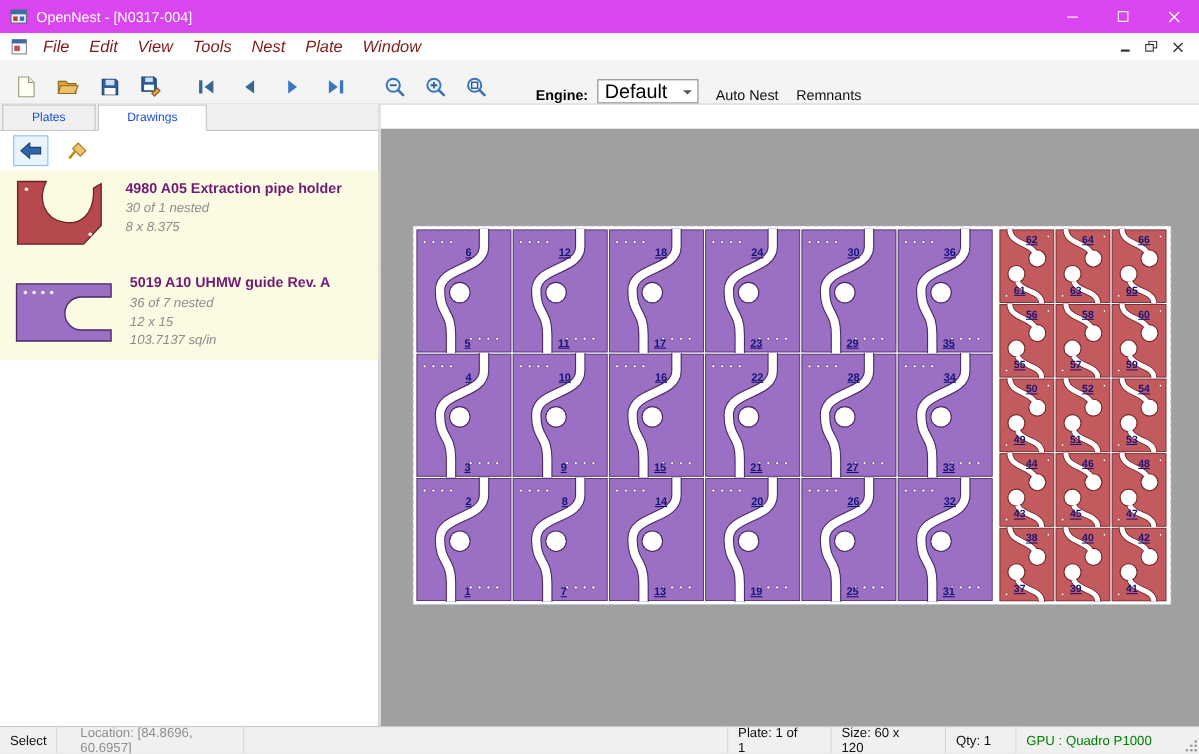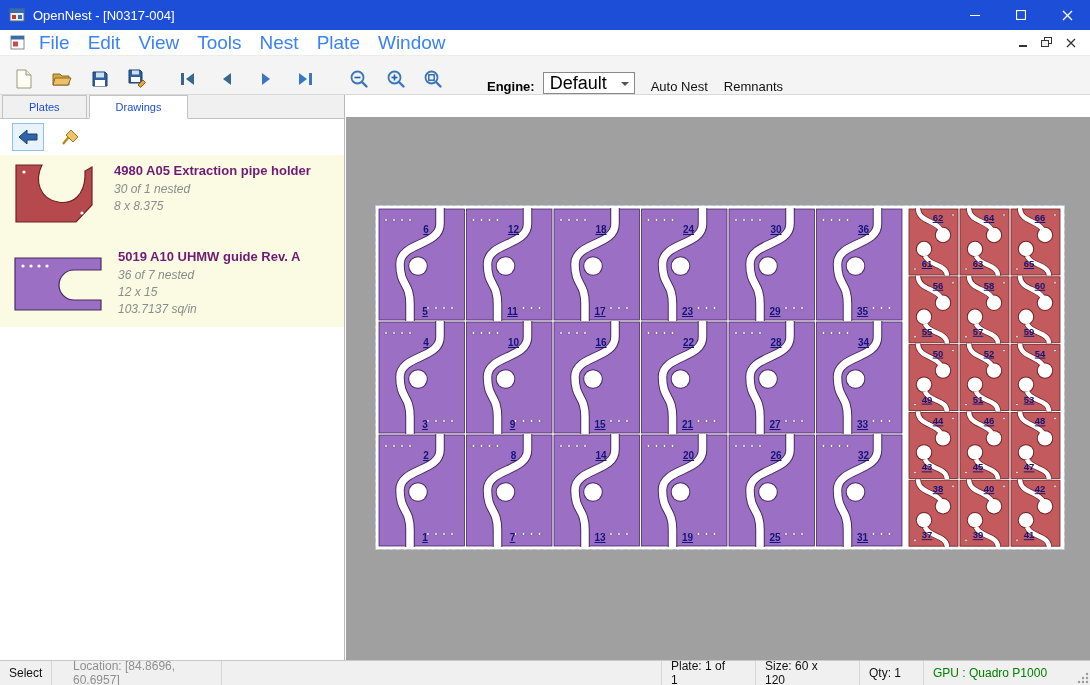--- a/index.html
+++ b/index.html
@@ -1,30 +1,30 @@
 <!DOCTYPE html>
 <html><head>
 <meta charset="utf-8">
 <style>
   *{box-sizing:border-box;margin:0;padding:0;}
   html,body{background:#fff;}
   body{width:1090px;height:685px;position:relative;font-family:"Liberation Sans",sans-serif;overflow:hidden;}
 
   
-  .titlebar{position:absolute;top:0;left:0;width:100%;height:30px;background:#1d4ed8;display:flex;align-items:center;color:#fff;}
+  .titlebar{position:absolute;top:0;left:0;width:100%;height:30px;background:#d946ef;display:flex;align-items:center;color:#fff;}
   .titlebar .app-icon{margin:0 8px 0 9px;}
   .titlebar .title{font-size:13px;}
   .win-controls{margin-left:auto;display:flex;height:100%;}
   .win-btn{width:46px;display:flex;align-items:center;justify-content:center;}
   .glyph-min{width:10px;height:1px;background:#fff;}
 
   
   .menubar{position:absolute;top:30px;left:0;width:100%;height:26px;background:#fff;display:flex;align-items:center;border-bottom:1px solid #ececec;}
   .mdi-doc{margin:0 5px 0 10px;}
-  .menu-item{font-size:19px;padding:4px 9px;color:#3b82f6;}
+  .menu-item{font-size:15px;padding:4px 9px;color:#7f1d1d;font-style:italic;}
   .mdi-controls{margin-left:auto;display:flex;align-items:center;padding-right:8px;}
   .mdi-btn{width:22px;height:18px;display:flex;align-items:center;justify-content:center;margin-left:2px;}
   .glyph-min-dark{width:8px;height:2px;background:#333;margin-top:6px;}
 
   
   .toolbar{position:absolute;top:56px;left:0;width:100%;height:39px;background:#f4f4f4;border-bottom:1px solid #d9d9d9;display:flex;align-items:flex-end;}
   .tbtn{width:32px;height:30px;display:flex;align-items:center;justify-content:center;}
   .tgroup{display:flex;align-items:center;}
   .g-file{margin-left:8px;gap:6px;}
   .g-nav{margin-left:18px;gap:7px;}

